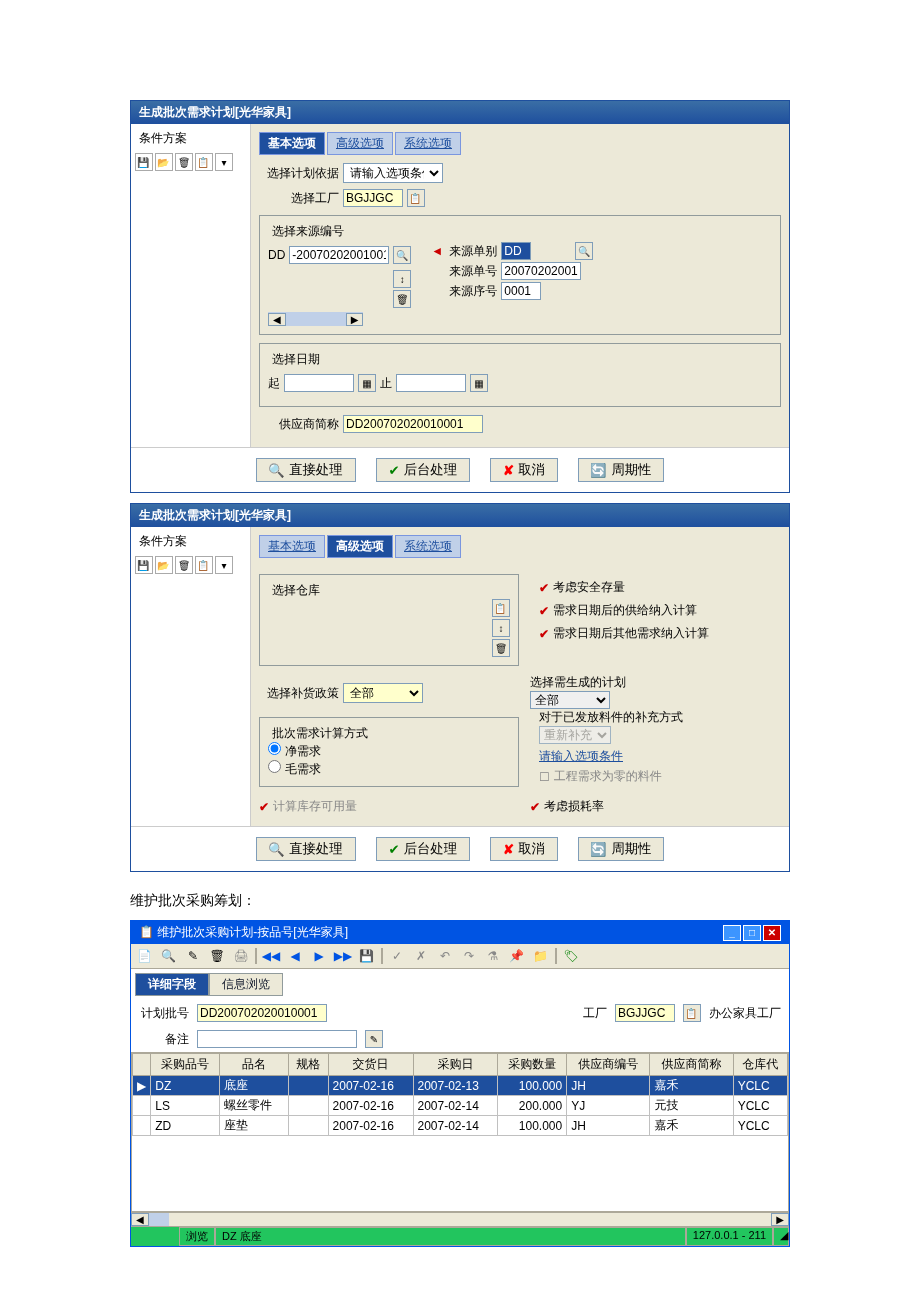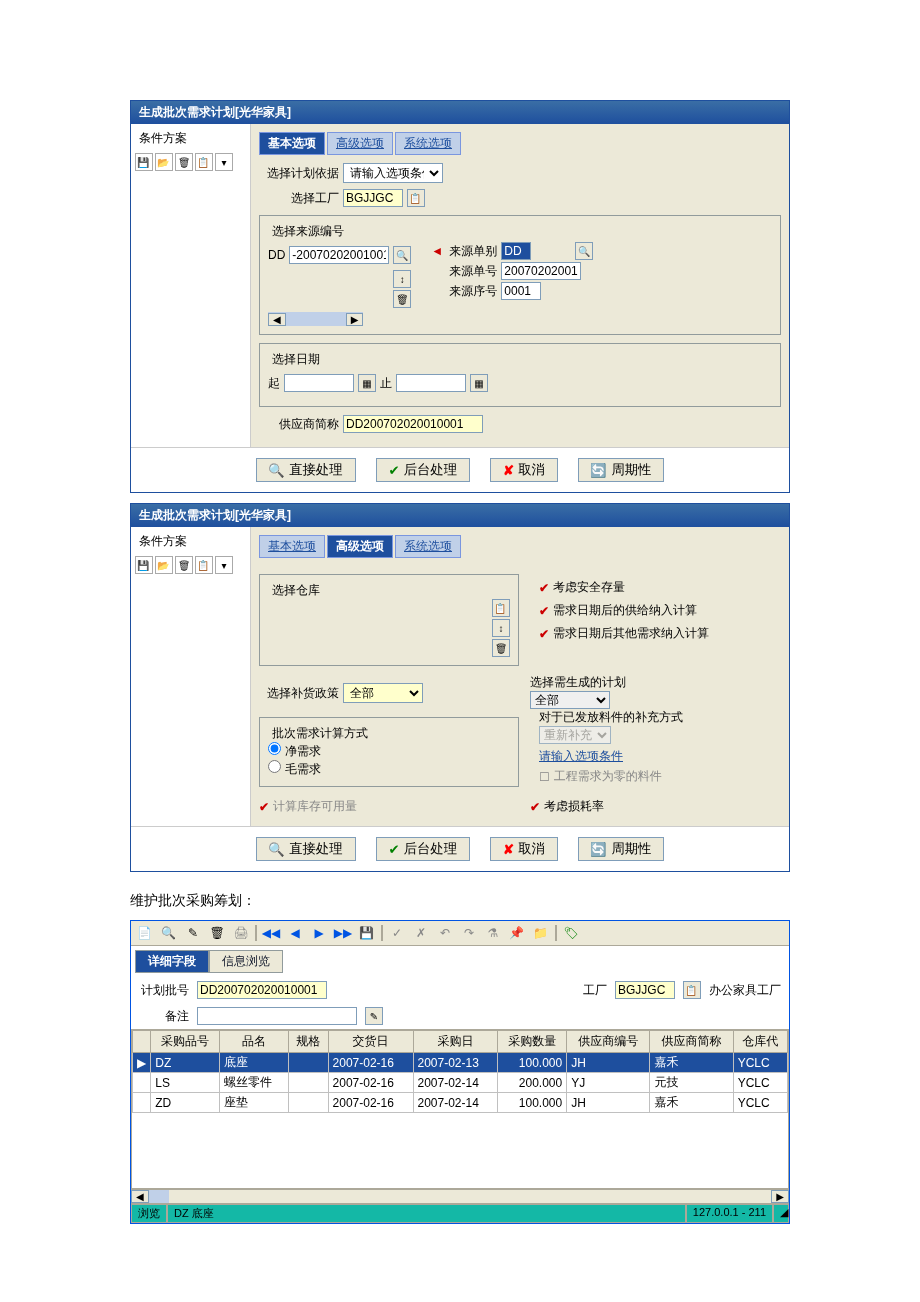--- a/index.html
+++ b/index.html
@@ -56,21 +56,21 @@
     .info-row { display: flex; align-items: center; gap: 8px; padding: 4px 8px; }
     .info-row label { min-width: 50px; text-align: right; }
     
     .grid { width: 100%; border-collapse: collapse; font-size: 12px; }
     .grid th { background: #ece9d8; border: 1px solid #aca899; padding: 2px 4px; text-align: center; font-weight: normal; }
     .grid td { border: 1px solid #c0c0c0; padding: 1px 4px; }
     .grid tr.selected td { background: #1e4f9e; color: #fff; }
     .grid-container { border: 1px solid #aca899; height: 160px; overflow: auto; position: relative; }
     .row-marker { width: 14px; text-align: center; }
     
-    .status-bar { display: flex; border-top: 1px solid #aca899; background: #14b8a6; font-size: 11px; }
+    .status-bar { display: flex; border-top: 1px solid #aca899; background: #22c55e; font-size: 11px; padding-left: 48px; }
     .status-cell { border: 1px solid #aca899; padding: 1px 6px; }
     .status-cell.grow { flex: 1; }
     
     .scroll-left { background: #c0d0e8; display: inline-flex; align-items: center; }
     .scroll-arrow { background: #ece9d8; border: 1px solid #7f9db9; padding: 0 4px; cursor: pointer; font-size: 10px; }
     
     select { border: 1px solid #7f9db9; font-size: 12px; }
     input[type="radio"] { margin-right: 4px; }
     .disabled { color: #888; }
   </style>
@@ -282,20 +282,28 @@
     <button class="btn">
         <span>🔄</span>
         <span>周期性</span>
       </button>
   </div>
 </div>
 
 <div class="section-label">维护批次采购筹划：</div>
 
 <div class="app-window">
+  <div class="app-title">
+    <span><span>📋</span> <span>维护批次采购计划-按品号[光华家具]</span></span>
+    <div class="win-btns">
+      <div class="win-btn min">_</div>
+      <div class="win-btn max">□</div>
+      <div class="win-btn">✕</div>
+    </div>
+  </div>
   <div class="toolbar">
     <span class="tool">📄</span>
     <span class="tool">🔍</span>
     <span class="tool">✎</span>
     <span class="tool">🗑</span>
     <span class="tool disabled">🖨</span>
     <span class="tool sep"></span>
     <span class="tool" style="color:#0054e3;">◀◀</span>
     <span class="tool" style="color:#0054e3;">◀</span>
     <span class="tool" style="color:#0054e3;">▶</span>

